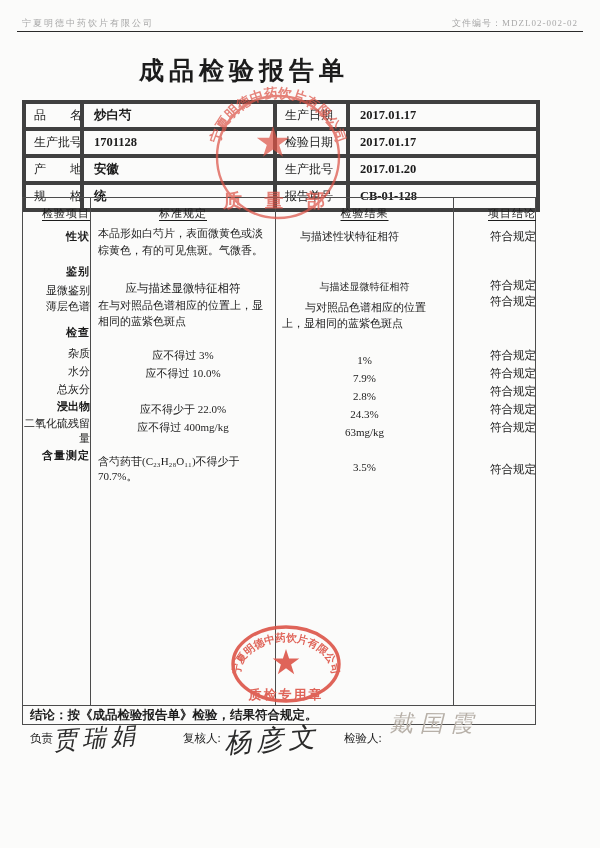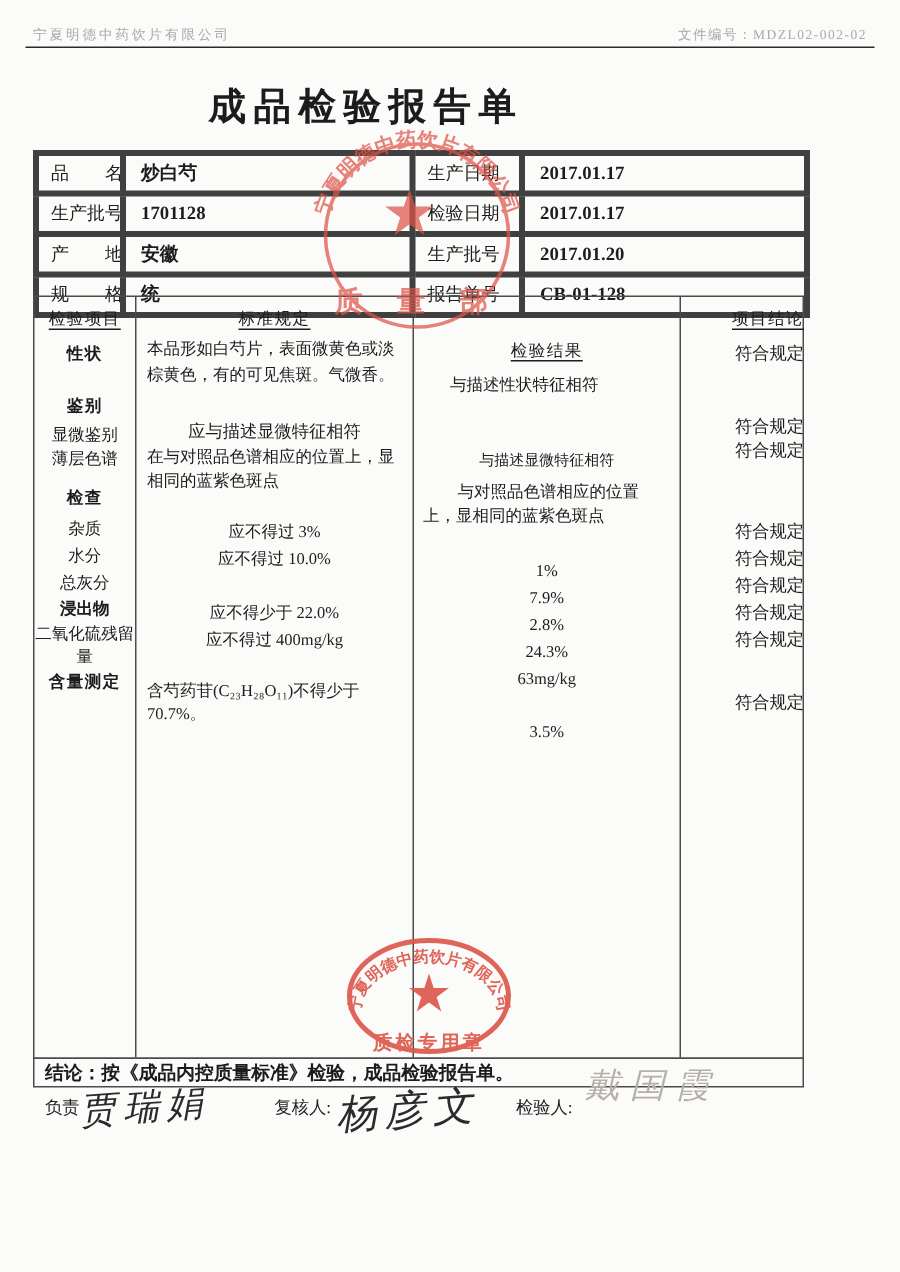--- a/index.html
+++ b/index.html
@@ -13,23 +13,23 @@
   .doc-title{left:0;top:54px;width:488px;text-align:center;font-size:25px;font-weight:bold;letter-spacing:5px;}
   
   table.info{position:absolute;left:22px;top:100px;width:514px;border-collapse:collapse;table-layout:fixed;}
   table.info td{border:4px solid #404040;height:23px;font-size:12px;padding:0 0 0 8px;white-space:nowrap;overflow:hidden;}
   table.info td.val{font-weight:bold;font-size:12.5px;padding-left:10px;}
   
   .insp{left:22px;top:197px;width:514px;height:509px;border:1px solid #4c4c4c;box-sizing:border-box;}
   .vline{position:absolute;top:0;bottom:0;width:0;border-left:1px solid #4c4c4c;}
   .insp .cell{position:absolute;font-size:11px;line-height:15px;}
   .hd{font-size:12.5px;letter-spacing:1px;text-decoration:underline;text-underline-offset:3px;text-align:center;}
-  .c1{left:0;width:67px;text-align:center;}
+  .c1{left:0;width:67px;text-align:right;}
   .c2{left:68px;width:184px;box-sizing:border-box;padding:0 7px;}
-  .c3{left:253px;width:177px;box-sizing:border-box;padding:0 6px;margin-top:21px;}
+  .c3{left:253px;width:177px;box-sizing:border-box;padding:0 6px;}
   .c4{left:431px;width:82px;text-align:right;}
   .ctr{text-align:center;}
   .b13{font-weight:bold;font-size:13px;letter-spacing:1px;}
   .b12{font-weight:bold;font-size:12.5px;}
   .ind{text-indent:23px;}
   
   .concl{left:22px;top:705px;width:514px;height:20px;border:1px solid #4c4c4c;box-sizing:border-box;
          font-size:12.5px;font-weight:600;line-height:18px;padding-left:7px;background:transparent;}
   .siglabel{font-size:11.5px;}
   .hand{font-size:24px;letter-spacing:5px;color:#2b2b2b;font-style:italic;transform:rotate(-4deg);white-space:nowrap;}
@@ -128,21 +128,21 @@
     <span class="cell c4" style="top:80px;font-size:11.5px">符合规定</span>
     <span class="cell c4" style="top:96px;font-size:11.5px">符合规定</span>
     <span class="cell c4" style="top:150px;font-size:11.5px">符合规定</span>
     <span class="cell c4" style="top:168px;font-size:11.5px">符合规定</span>
     <span class="cell c4" style="top:186px;font-size:11.5px">符合规定</span>
     <span class="cell c4" style="top:204px;font-size:11.5px">符合规定</span>
     <span class="cell c4" style="top:222px;font-size:11.5px">符合规定</span>
     <span class="cell c4" style="top:264px;font-size:11.5px">符合规定</span>
   </div>
 
-  <div class="abs concl">结论：按《成品内控质量标准》检验，成品检验报告单。</div>
+  <div class="abs concl">结论：按《成品检验报告单》检验，结果符合规定。</div>
 
   <span class="abs siglabel" style="left:30px;top:731px">负责</span>
   <span class="abs hand" style="left:53px;top:722px">贾瑞娟</span>
   <span class="abs siglabel" style="left:183px;top:731px">复核人:</span>
   <span class="abs hand" style="left:224px;top:722px;font-size:27px">杨彦文</span>
   <span class="abs siglabel" style="left:344px;top:731px">检验人:</span>
   <span class="abs hand-light" style="left:390px;top:708px">戴国霞</span>
 
   <svg class="abs stamp" style="left:203px;top:81px;opacity:.72" width="150" height="152" viewBox="0 0 150 152">
     <circle cx="75" cy="76" r="61" fill="none" stroke="#dd5448" stroke-width="2.4"></circle>

